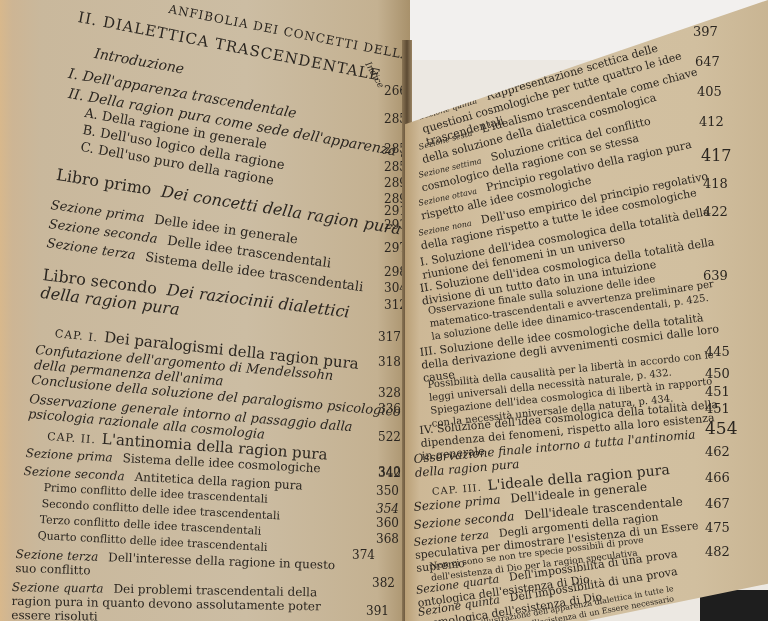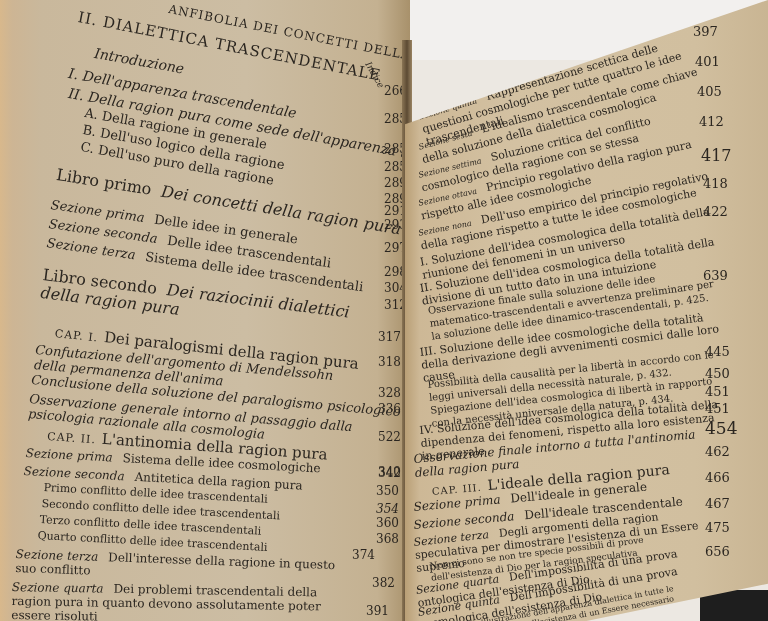--- a/index.html
+++ b/index.html
@@ -104,30 +104,30 @@
   <div class="line" style="left:26px;top:482px;font-size:14px;transform:rotate(-5deg);"><span class="caps" style="font-size:10px;margin-right:6px">CAP. III.</span><span>L'ideale della ragion pura</span></div>
   <div class="line" style="left:8px;top:500px;font-size:12px;transform:rotate(-5deg);"><span class="lbl">Sezione prima</span><span>Dell'ideale in generale</span></div>
   <div class="line" style="left:8px;top:518px;font-size:12px;transform:rotate(-5deg);"><span class="lbl">Sezione seconda</span><span>Dell'ideale trascendentale</span></div>
   <div class="line" style="left:8px;top:536px;font-size:11px;transform:rotate(-6deg);width:300px;white-space:normal;line-height:13px;"><span class="lbl">Sezione terza</span><span>Degli argomenti della ragion speculativa per dimostrare l'esistenza di un Essere supremo</span></div>
   <div class="line" style="left:24px;top:560px;font-size:9px;transform:rotate(-7deg);width:270px;white-space:normal;line-height:12px;">Non ci sono se non tre specie possibili di prove dell'esistenza di Dio per la ragion speculativa</div>
   <div class="line" style="left:10px;top:584px;font-size:11px;transform:rotate(-8deg);width:290px;white-space:normal;line-height:13px;"><span class="lbl">Sezione quarta</span><span>Dell'impossibilità di una prova ontologica dell'esistenza di Dio</span></div>
   <div class="line" style="left:12px;top:606px;font-size:11px;transform:rotate(-9deg);width:290px;white-space:normal;line-height:13px;"><span class="lbl">Sezione quinta</span><span>Dell'impossibilità di una prova cosmologica dell'esistenza di Dio</span></div>
   <div class="line" style="left:30px;top:626px;font-size:8px;transform:rotate(-10deg);width:260px;white-space:normal;line-height:10px;">Scoperta e illustrazione dell'apparenza dialettica in tutte le prove trascendentali dell'esistenza di un Essere necessario</div>
 
   <div class="pn" style="left:288px;top:24px;font-size:13px;">397</div>
-  <div class="pn" style="left:290px;top:54px;font-size:13px;">401</div>
+  <div class="pn" style="left:290px;top:54px;font-size:13px;">647</div>
   <div class="pn" style="left:292px;top:84px;font-size:13px;">405</div>
   <div class="pn" style="left:294px;top:114px;font-size:13px;">412</div>
   <div class="pn" style="left:296px;top:146px;font-size:16px;">417</div>
   <div class="pn" style="left:298px;top:176px;font-size:13px;">418</div>
   <div class="pn" style="left:298px;top:204px;font-size:13px;">422</div>
   <div class="pn" style="left:298px;top:268px;font-size:13px;">639</div>
   <div class="pn" style="left:300px;top:344px;font-size:13px;">445</div>
   <div class="pn" style="left:300px;top:366px;font-size:13px;">450</div>
   <div class="pn" style="left:300px;top:384px;font-size:13px;">451</div>
   <div class="pn" style="left:300px;top:401px;font-size:13px;">451</div>
   <div class="pn" style="left:300px;top:418px;font-size:17px;">454</div>
   <div class="pn" style="left:300px;top:444px;font-size:13px;">462</div>
   <div class="pn" style="left:300px;top:470px;font-size:13px;">466</div>
   <div class="pn" style="left:300px;top:496px;font-size:13px;">467</div>
   <div class="pn" style="left:300px;top:520px;font-size:13px;">475</div>
-  <div class="pn" style="left:300px;top:544px;font-size:13px;">656</div>
+  <div class="pn" style="left:300px;top:544px;font-size:13px;">482</div>
 </div>
 
 </body></html>

